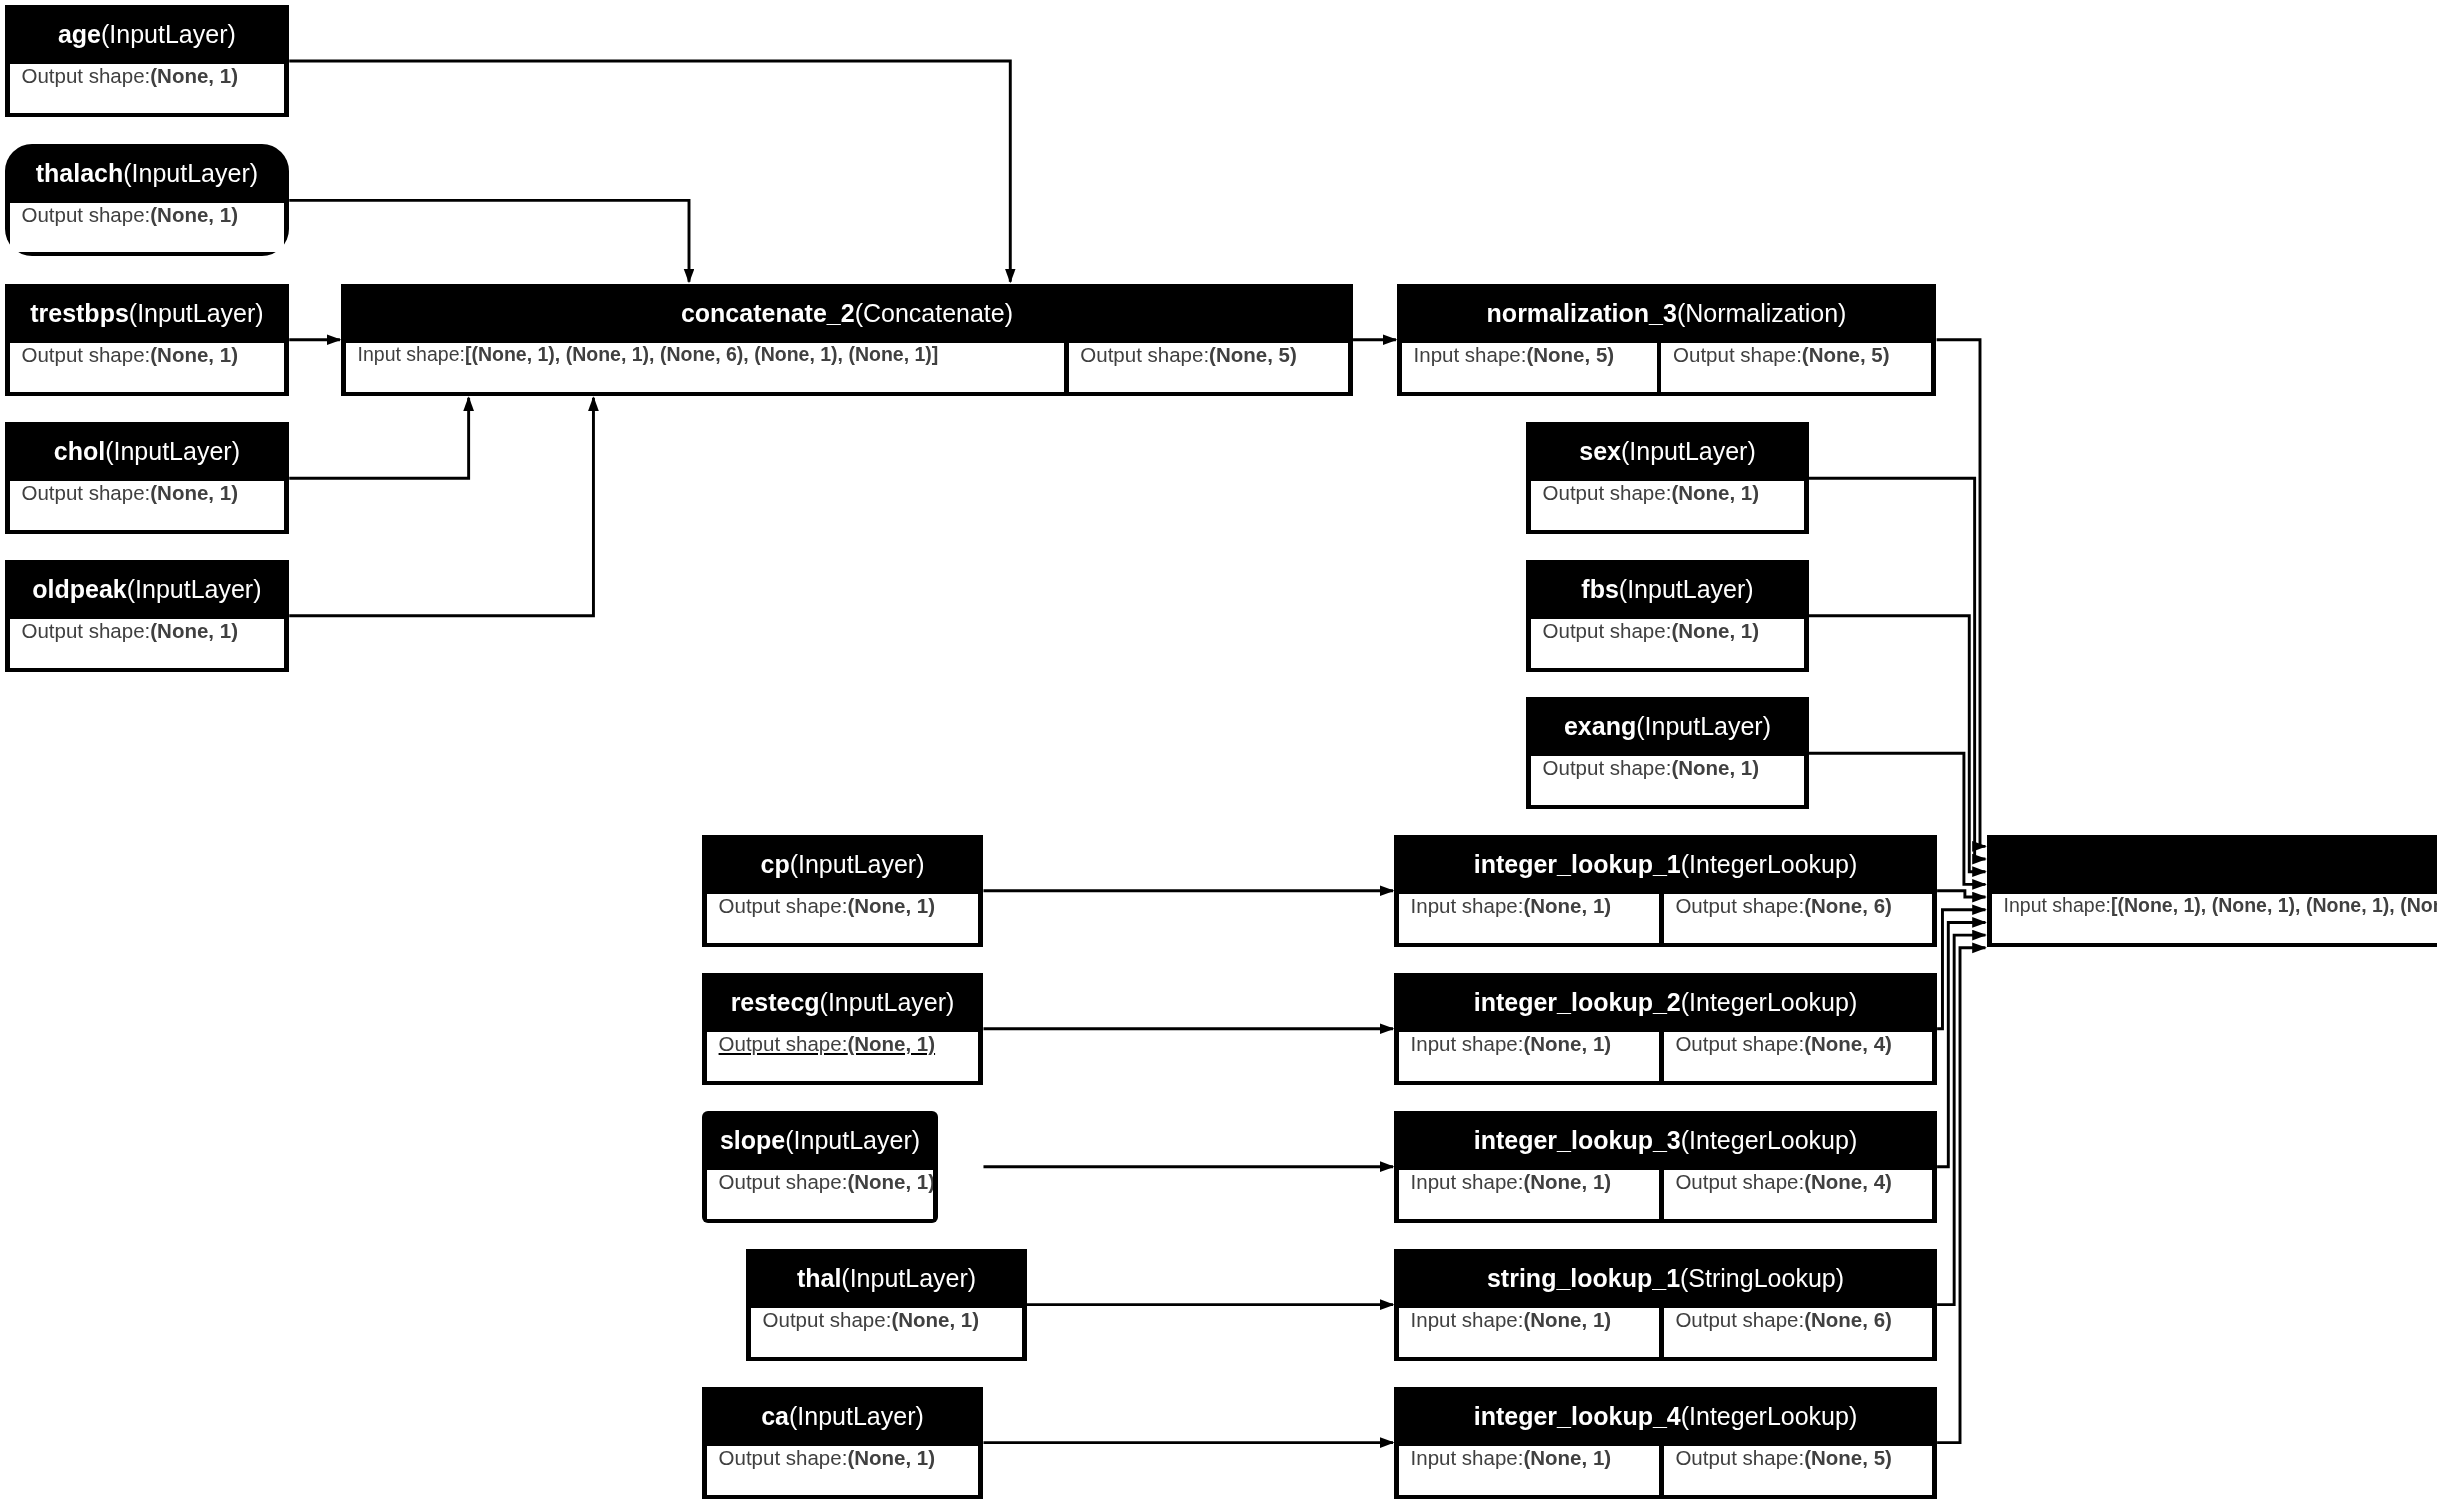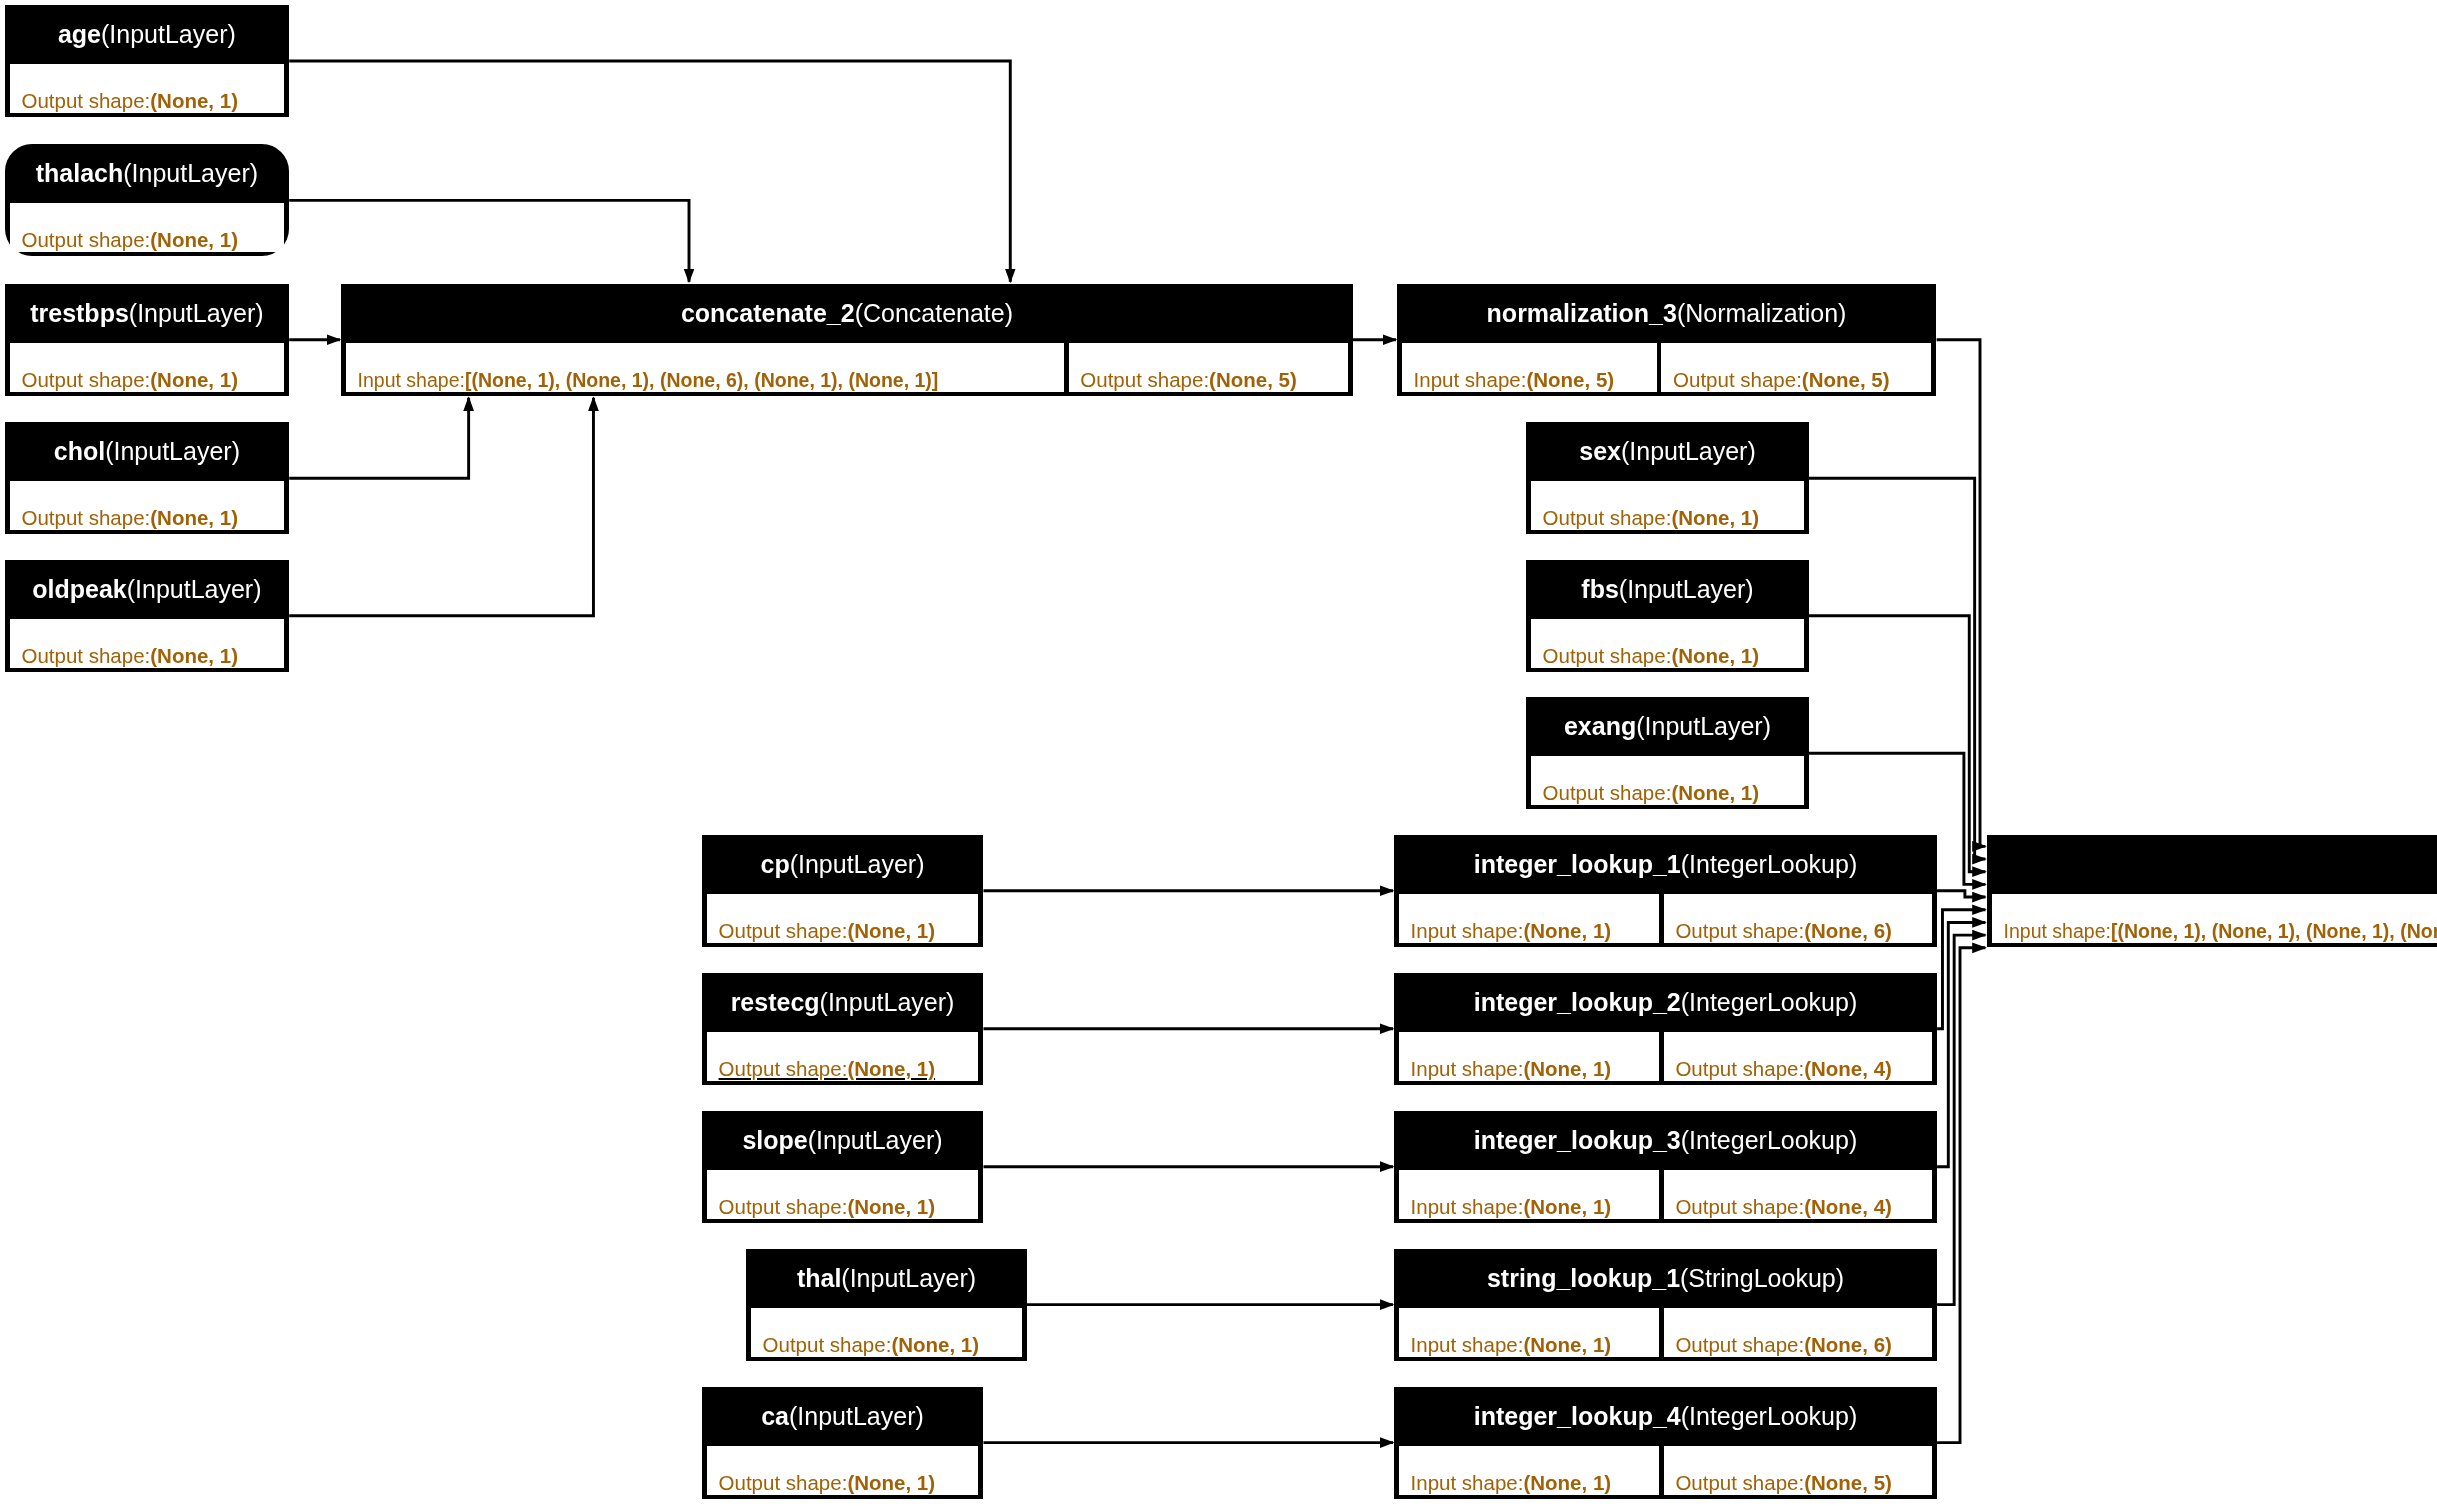--- a/index.html
+++ b/index.html
@@ -9,21 +9,21 @@
   }
   .node{position:absolute;background:#000000;height:112px;box-sizing:border-box;}
   .title{
     height:59px;display:flex;align-items:center;justify-content:center;
     color:#ffffff;font-size:25px;white-space:nowrap;text-align:right;
   }
   .title .nm{font-weight:700;}
   .title .cls{font-weight:400;}
   .body{display:flex;gap:4.4px;margin:0 4.9px;height:49px;}
   .cell{
-    background:#ffffff;color:#a16207;display:flex;align-items:flex-end;
+    background:#ffffff;color:#404040;display:flex;align-items:flex-start;
     padding:0 11.7px;font-size:20.5px;white-space:nowrap;overflow:hidden;
   }
   .cell b{font-weight:700;}
   svg.edges{position:absolute;left:0;top:0;width:3471px;height:1506px;}
   svg.edges polyline{fill:none;stroke:#000000;stroke-width:6;}
   svg.edges .ah{fill:#000000;}
 </style>
 </head>
 <body>
 
@@ -212,21 +212,21 @@
       <span class="cls"> (InputLayer)</span>
     </div>
   <div class="body">
       <div class="cell" style="flex:1;">
         <span>Output shape: </span>
         <b>(None, 1)</b>
       </div>
     </div>
 </div>
 
-<div class="node" style="left:702px;top:1111px;width:281px;">
+<div class="node" style="left:702px;top:1111px;width:236px;border-radius:6px;">
   <div class="title">
       <span class="nm">slope</span>
       <span class="cls"> (InputLayer)</span>
     </div>
   <div class="body">
       <div class="cell" style="flex:1;">
         <span>Output shape: </span>
         <b>(None, 1)</b>
       </div>
     </div>

